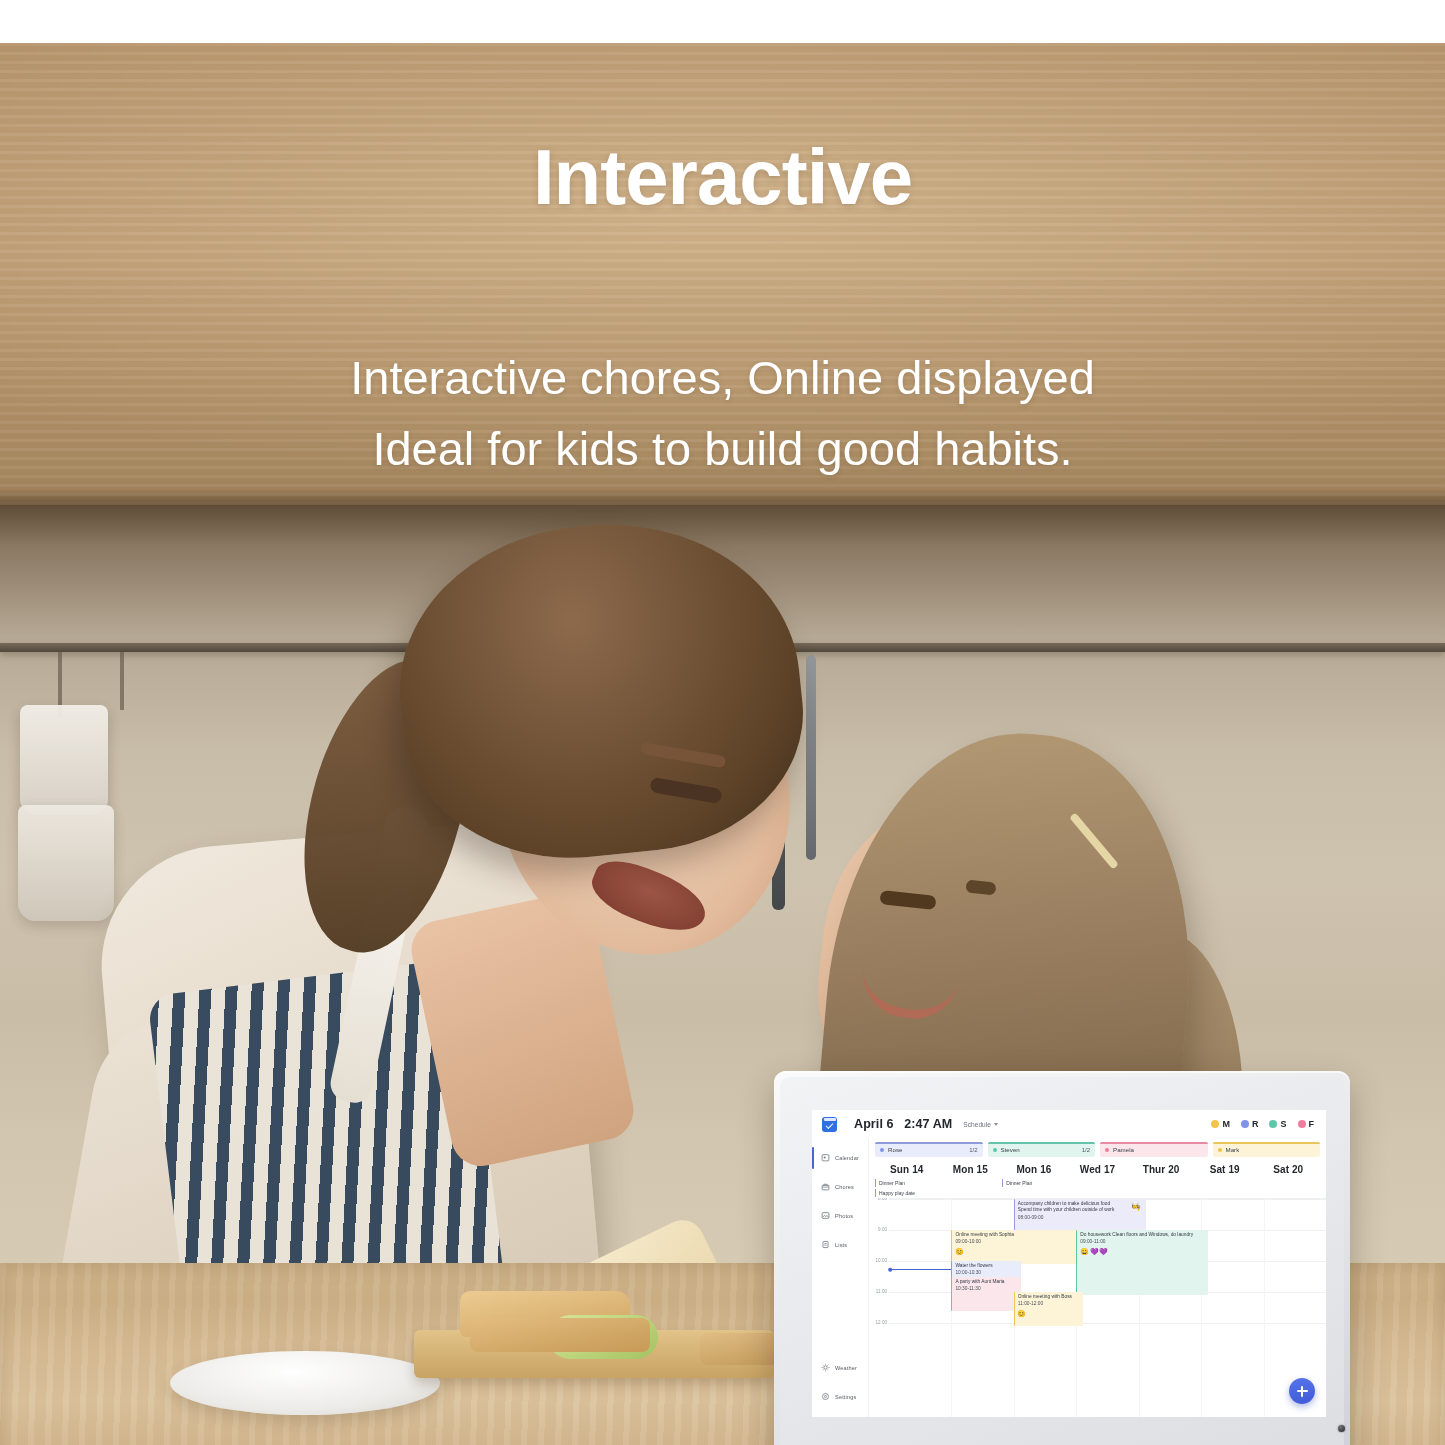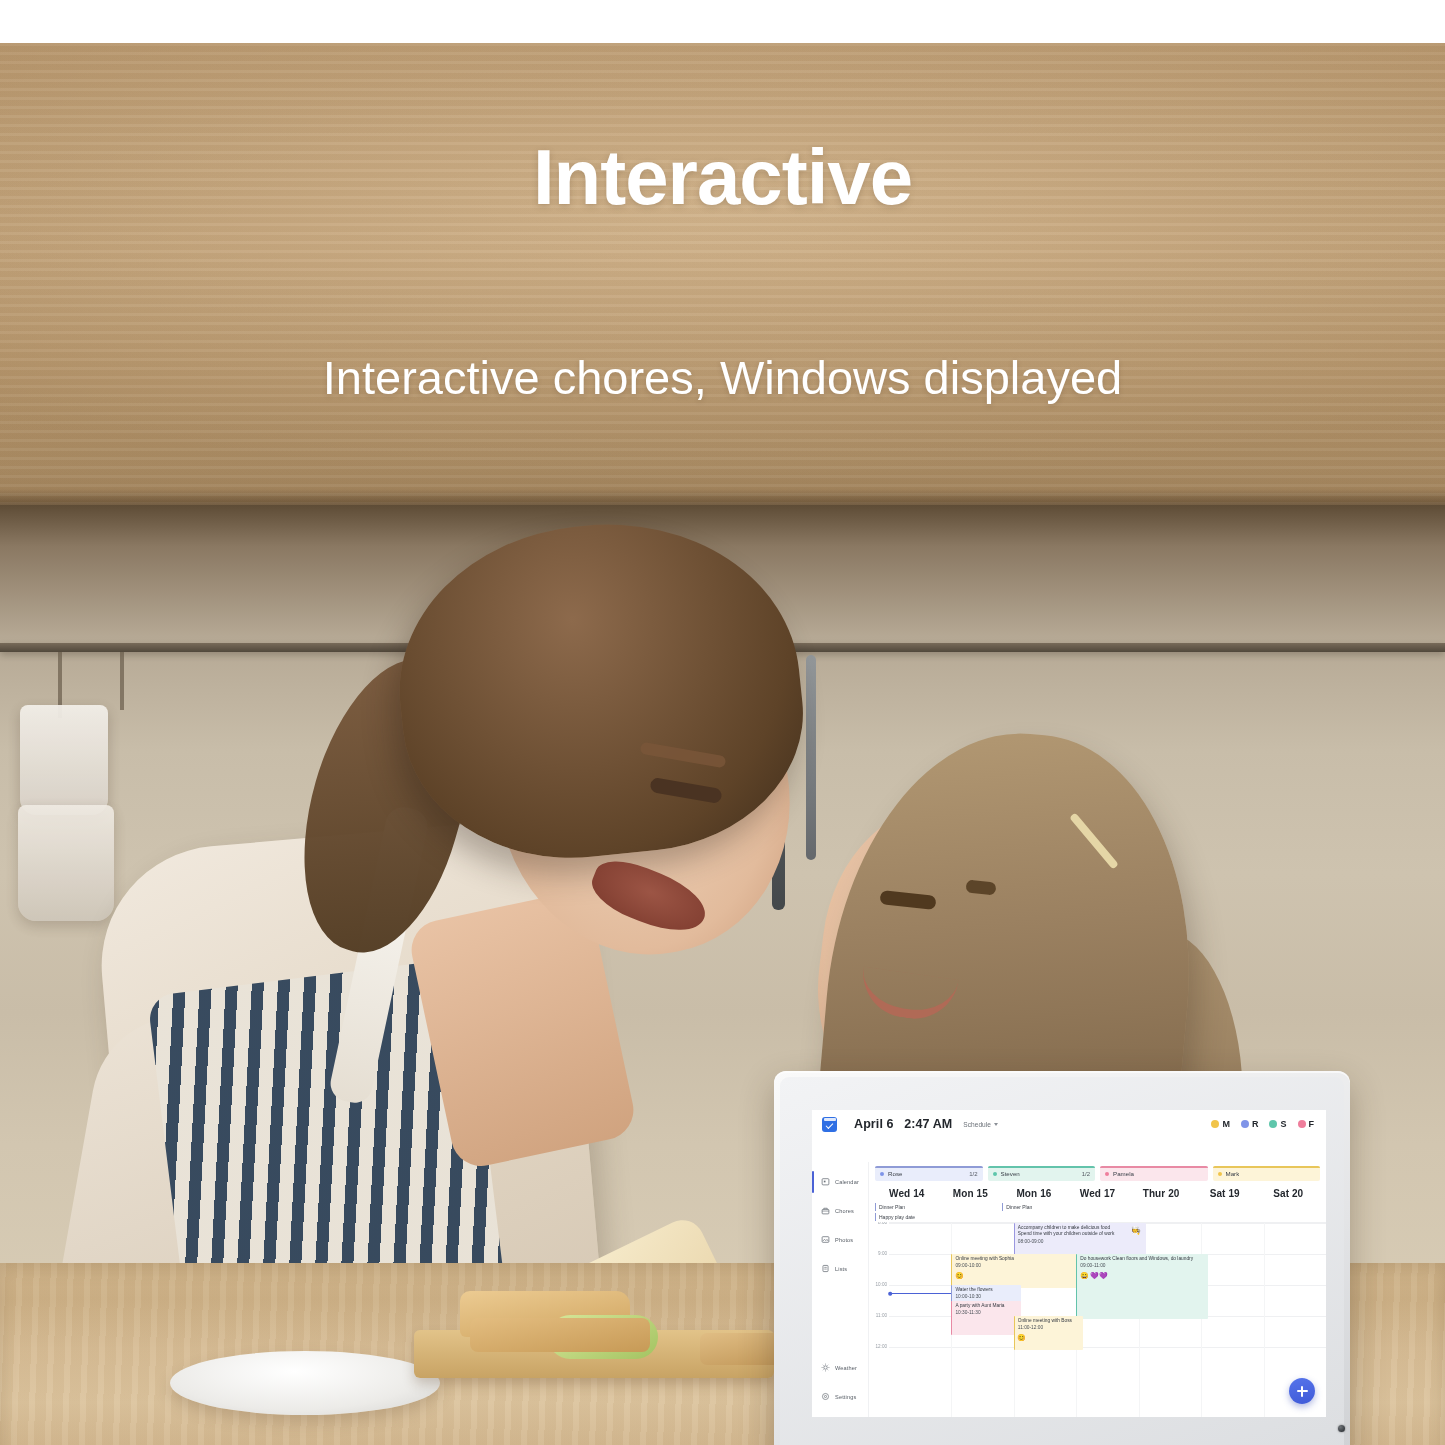--- a/index.html
+++ b/index.html
@@ -139,21 +139,21 @@
   .tablet-inner{position:absolute;left:780px;top:1034px;width:564px;height:376px;border-radius:9px;
     background:linear-gradient(160deg,#f2f3f5,#dcdee1);}
   .bezel-dot{position:absolute;left:1338px;top:1382px;width:7px;height:7px;border-radius:50%;
     background:radial-gradient(circle at 35% 30%,#6f7479,#23262a);box-shadow:0 0 2px rgba(0,0,0,.5);}
 
   .screen{position:absolute;left:812px;top:1067px;width:514px;height:307px;
     background:#ffffff;overflow:hidden;}
 
   
   .app{position:absolute;inset:0;display:flex;flex-direction:column;
-    font-family:"Liberation Sans",sans-serif;color:#2d3138;gap:24px;}
+    font-family:"Liberation Sans",sans-serif;color:#2d3138;}
   .topbar{height:28px;display:flex;align-items:center;padding:0 8px 0 10px;flex:0 0 auto;}
   .app-icon{width:15px;height:15px;border-radius:3px;background:#2f6fe4;position:relative;flex:0 0 auto;}
   .app-icon:before{content:"";position:absolute;left:1.5px;right:1.5px;top:1.5px;height:3px;
     background:#ffffff;border-radius:1px;opacity:.85;}
   .app-icon:after{content:"";position:absolute;left:4px;top:6.5px;width:6px;height:3.2px;
     border-left:1.6px solid #fff;border-bottom:1.6px solid #fff;transform:rotate(-45deg);}
   .dt{margin-left:17px;font-size:12.5px;font-weight:bold;letter-spacing:.1px;color:#22262c;}
   .dt .clock{margin-left:7px;}
   .viewsel{margin-left:11px;font-size:6.6px;color:#6b7178;display:flex;align-items:center;gap:3px;}
   .chev{width:0;height:0;border-left:2.6px solid transparent;border-right:2.6px solid transparent;
@@ -227,21 +227,22 @@
 <div class="poster">
 
   <div class="banner">
     <div class="banner-shade"></div>
     <div class="banner-edge"></div>
   </div>
   <div class="headline">
     <span>Interactive</span>
   </div>
   <div class="subline">
-    <span>Interactive chores, Windows displayed</span><br>
+    <span>Interactive chores, Online displayed</span><br>
+    <span>Ideal for kids to build good habits.</span>
   </div>
 
   <div class="scene">
     <div class="wall"></div>
     <div class="railbar"></div>
     <div class="hookA"></div>
     <div class="hookB"></div>
     <div class="mugA"></div>
     <div class="mugB"></div>
     <div class="utensilA"></div>
@@ -400,21 +401,21 @@
                 <span class="p-dot" style="background: rgb(239, 126, 156);"></span>
                 <span class="p-name">Pamela</span>
               </div>
               <div class="person" style="background: rgb(253, 244, 216);">
                 <span style="position: absolute; left: 0px; right: 0px; top: 0px; height: 1.6px; background: rgb(232, 198, 90);"></span>
                 <span class="p-dot" style="background: rgb(241, 196, 74);"></span>
                 <span class="p-name">Mark</span>
               </div>
             </div>
           <div class="daysrow" id="days-host">
-              <div class="dayh">Wed 14</div>
+              <div class="dayh">Sun 14</div>
               <div class="dayh">Mon 15</div>
               <div class="dayh">Mon 16</div>
               <div class="dayh">Wed 17</div>
               <div class="dayh">Thur 20</div>
               <div class="dayh">Sat 19</div>
               <div class="dayh">Sat 20</div>
             </div>
           <div class="allday" id="allday-host">
               <div class="adcol">
                 <div class="adev">Dinner Plan</div>

